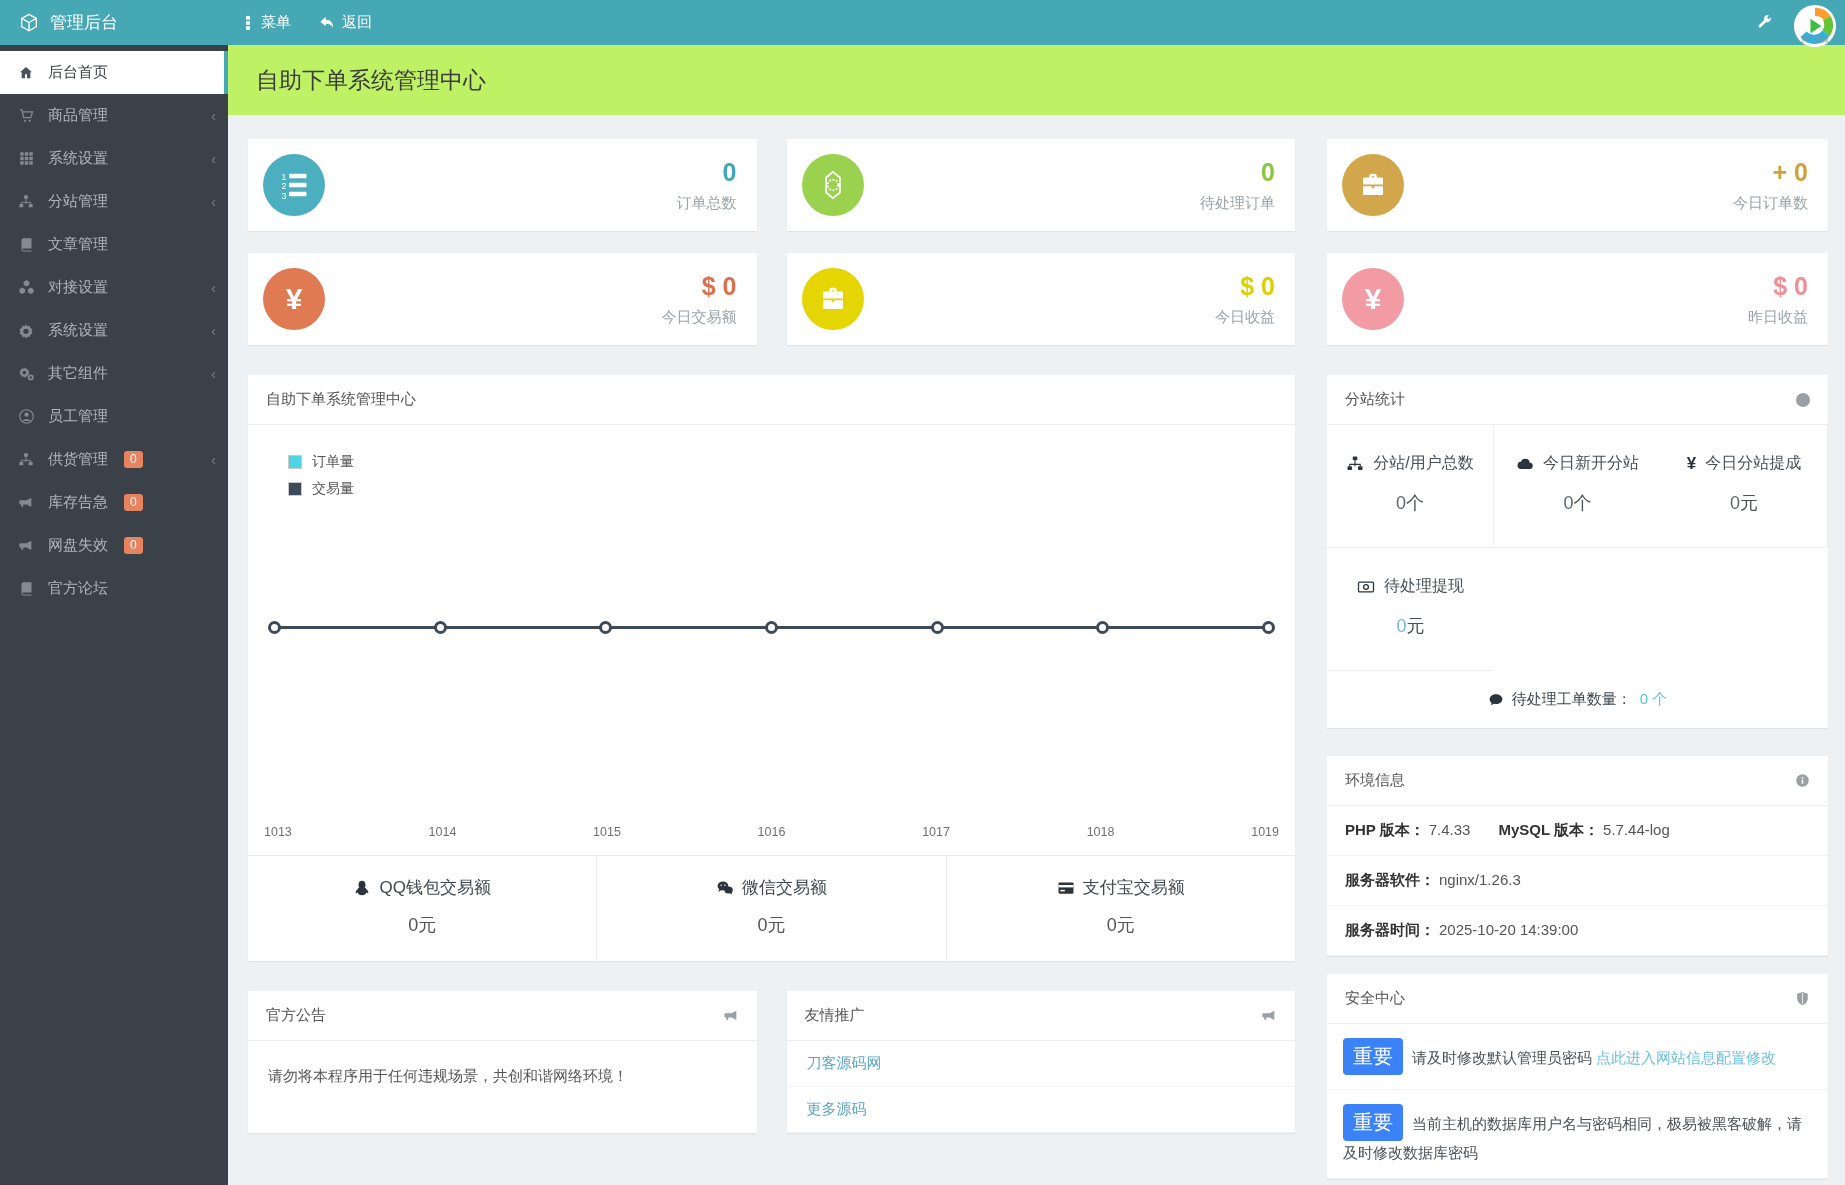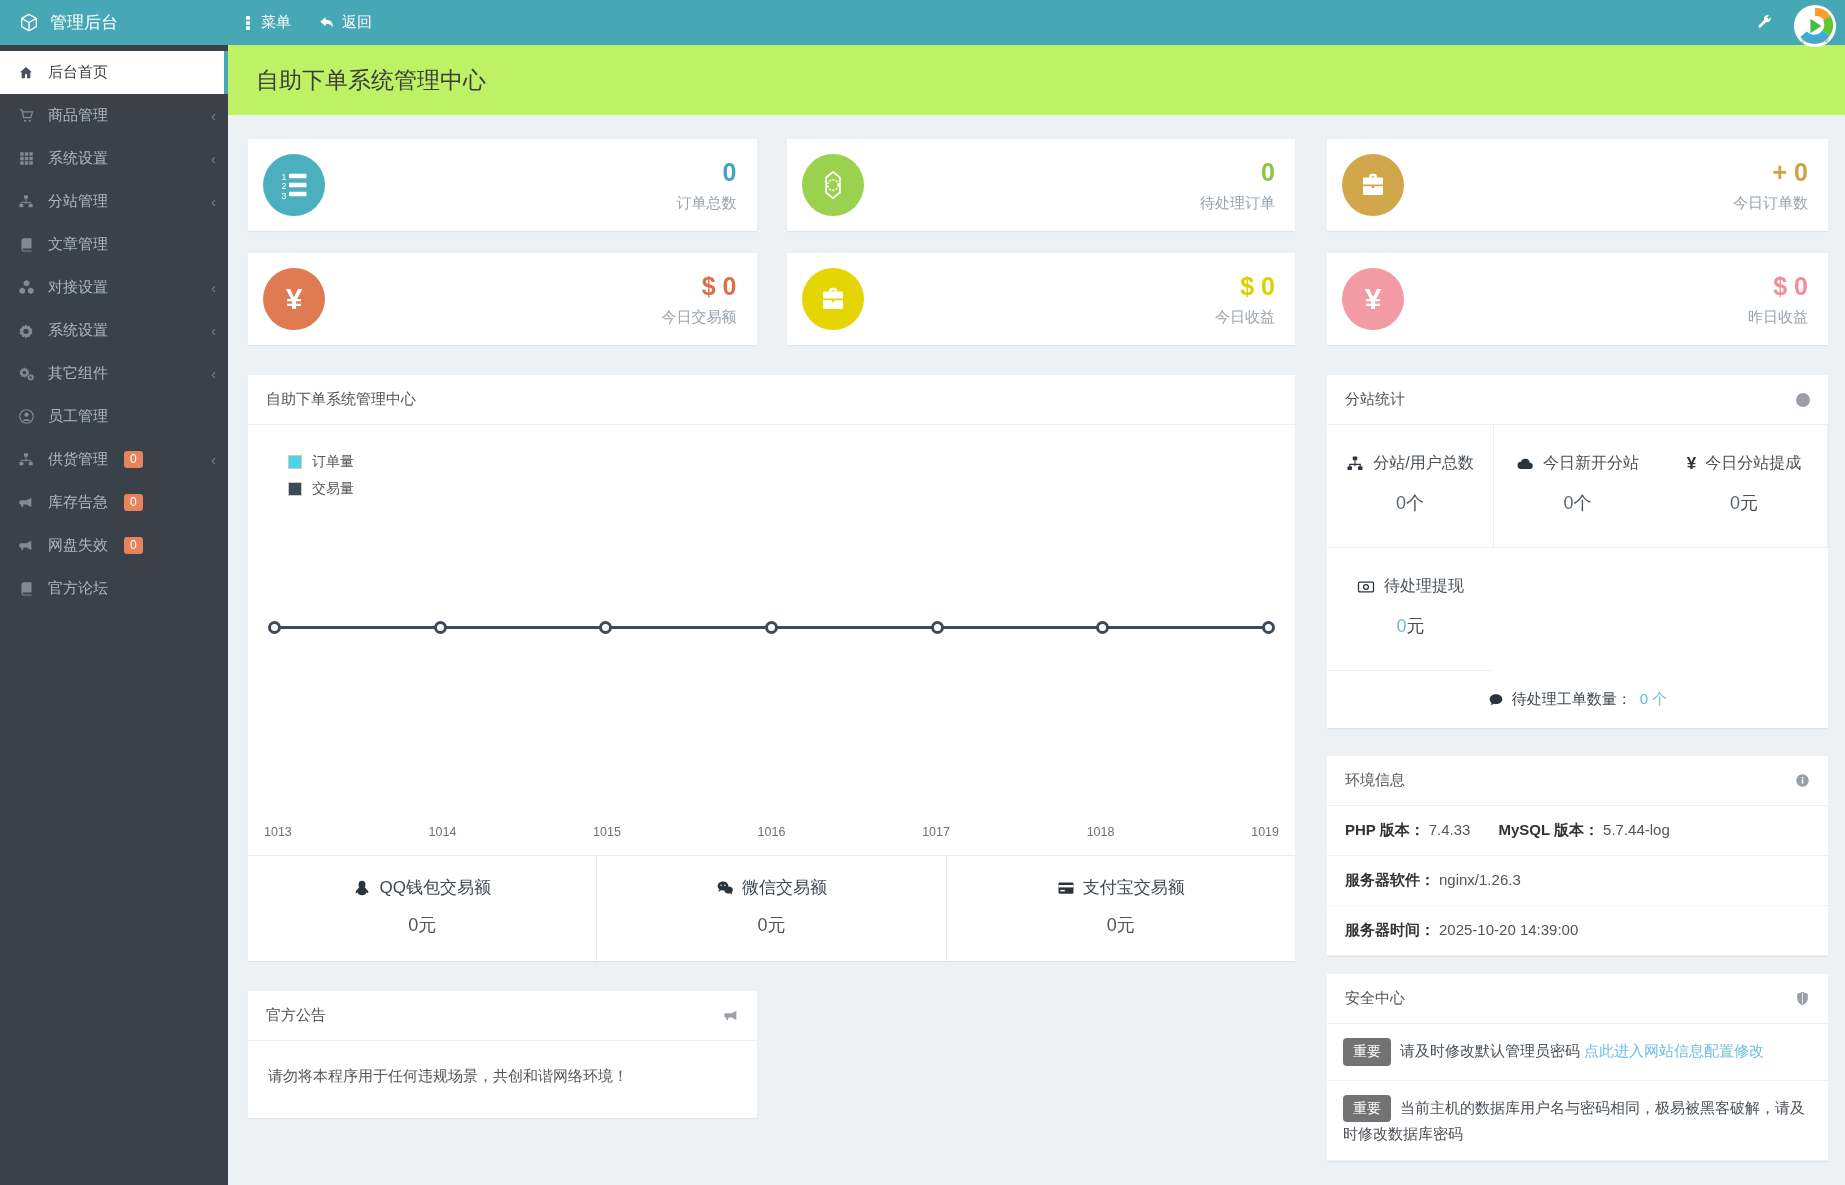--- a/index.html
+++ b/index.html
@@ -99,22 +99,22 @@
   .blue-val { color:#5bc0de; cursor:pointer; }
 
   
   .env-row { display:flex; gap:28px; padding:15px 18px; border-bottom:1px solid #f0f2f4;
     font-size:15px; color:#555; }
   .env-label { font-weight:bold; color:#333; margin-right:4px; }
 
   
   .sec-row { padding:14px 16px; border-bottom:1px solid #f0f2f4; font-size:15px;
     color:#4a5157; line-height:1.55; }
-  .badge-imp { display:inline-block; background:#737373; color:#fff; border-radius:4px;
-    padding:3px 10px; font-size:14px; margin-right:9px; }
+  .badge-imp { display:inline-block; background:#3b82f6; color:#fff; border-radius:4px;
+    padding:3px 10px; font-size:20px; margin-right:9px; }
   .sec-link { color:#6cc0e0; margin-left:4px; cursor:pointer; }
 
   .mb28 { margin-bottom:28px; } .mb18 { margin-bottom:18px; }
   svg { display:block; }
 </style>
 </head>
 <body>
 
 <div class="topbar">
   <div class="brand">
@@ -449,20 +449,32 @@
           <div class="panel-h">
             <span>官方公告</span>
             <span class="ph-ic">
                 <svg width="16" height="16" viewBox="0 0 24 24" fill="currentColor">
                   <path d="M20 4v14l-7-3.8H8v2.3a1.6 1.6 0 0 1-3.2 0V14.2H4a2 2 0 0 1-2-2V9.8a2 2 0 0 1 2-2h9z"></path>
                 </svg>
               </span>
           </div>
           <div class="ann-body">请勿将本程序用于任何违规场景，共创和谐网络环境！</div>
         </div>
+        <div class="panel">
+          <div class="panel-h">
+            <span>友情推广</span>
+            <span class="ph-ic">
+                <svg width="16" height="16" viewBox="0 0 24 24" fill="currentColor">
+                  <path d="M20 4v14l-7-3.8H8v2.3a1.6 1.6 0 0 1-3.2 0V14.2H4a2 2 0 0 1-2-2V9.8a2 2 0 0 1 2-2h9z"></path>
+                </svg>
+              </span>
+          </div>
+          <a class="promo-link">刀客源码网</a>
+          <a class="promo-link">更多源码</a>
+        </div>
       </div>
     </div>
 
     <div class="col-right">
       <div class="cards1">
 
         <div class="card">
           <div class="card-ic" style="background: rgb(210, 167, 75);">
             <svg viewBox="0 0 24 24" fill="#fff">
                 <path d="M9 6V5a2 2 0 0 1 2-2h2a2 2 0 0 1 2 2v1h4a1 1 0 0 1 1 1v4.5H4V7a1 1 0 0 1 1-1h4zm2 0h2V5h-2v1zM4 13h7v1.5h2V13h7v6a1 1 0 0 1-1 1H5a1 1 0 0 1-1-1v-6z"></path>

